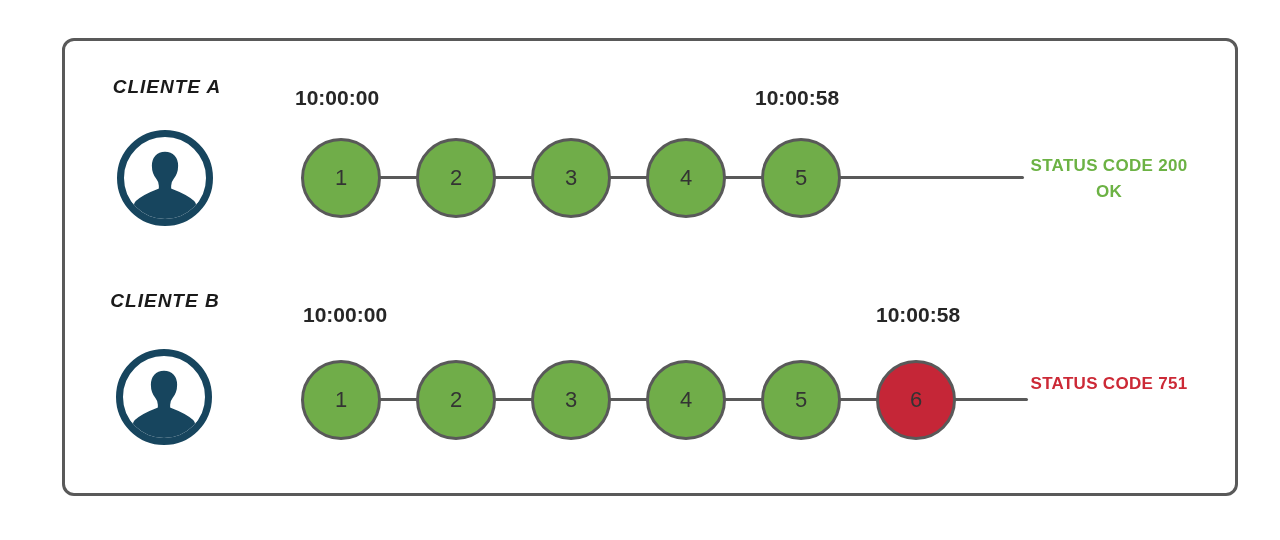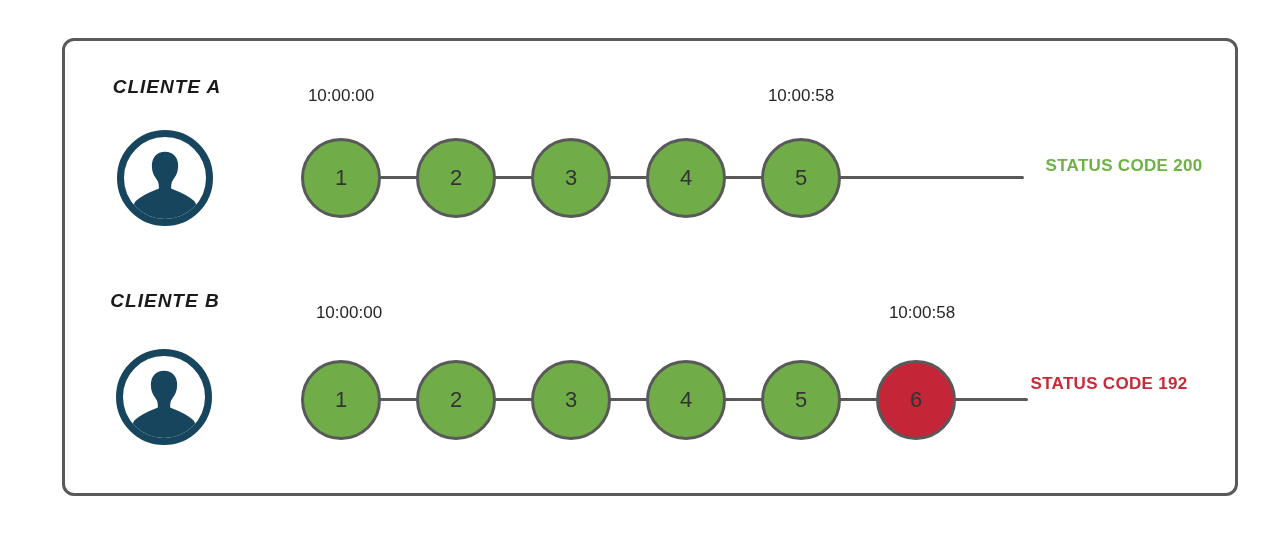--- a/index.html
+++ b/index.html
@@ -52,23 +52,22 @@
     height: 3px;
     background: var(--connector, #595959);
     border-radius: 2px;
   }
   .row-a .timeline { left: 341px; top: 176px; width: 683px; }
   .row-b .timeline { left: 341px; top: 398px; width: 687px; }
 
   .ts {
     position: absolute;
     width: 92px;
-    text-align: center;
-    font-weight: 400;
-    font-size: 17px;
+    font-weight: 700;
+    font-size: 21px;
     color: var(--timestamp_text, #262626);
     white-space: nowrap;
   }
   .row-a .ts { top: 86px; }
   .row-b .ts { top: 303px; }
   .row-a .ts-start { left: 295px; }
   .row-a .ts-end   { left: 755px; }
   .row-b .ts-start { left: 303px; }
   .row-b .ts-end   { left: 876px; }
 
@@ -89,21 +88,21 @@
   .row-a .circle { top: 138px; }
   .row-b .circle { top: 360px; }
 
   .status {
     position: absolute;
     text-align: center;
     font-weight: 700;
     letter-spacing: 0.3px;
     white-space: nowrap;
   }
-  .status-ok    { color: var(--status_ok_text, #6cb244); margin-left: 15px; }
+  .status-ok    { color: var(--status_ok_text, #6cb244); }
   .status-error { color: var(--status_error_text, #cc2936); }
   .row-a .status { left: 1024px; top: 153px; width: 170px; font-size: 17px; line-height: 26px; }
   .row-b .status { left: 1024px; top: 373px; width: 170px; font-size: 17px; line-height: 22px; }
   .row-b .status .line2 { font-size: 15.5px; }
 </style>
 </head>
 <body>
 
 <div class="canvas">
 
@@ -131,20 +130,21 @@
         </div>
         <div class="circle ok" style="left: 646px;">
           <span>4</span>
         </div>
         <div class="circle ok" style="left: 761px;">
           <span>5</span>
         </div>
       </div>
     <div class="status status-ok">
       <div class="line1">STATUS CODE 200</div>
+      <div class="line2">OK</div>
     </div>
   </section>
 
   <section class="row row-b">
     <div class="client-label">CLIENTE B</div>
     <div class="avatar">
       <svg viewBox="0 0 100 100" aria-hidden="true">
         <path d="M50 16 c-11.5 0 -18 8.2 -18 19 0 7.2 2.6 13.4 6 17.4 1.7 2 2.5 4.5 2.5 7.1 v1.9 c-9.8 3.7 -21.2 9 -27.5 15.3 -2.2 2.2 -3.2 4.6 -3.2 7.4 V104 h80.4 v-19.9 c0 -2.8 -1 -5.2 -3.2 -7.4 -6.3 -6.3 -17.7 -11.6 -27.5 -15.3 v-1.9 c0 -2.6 0.8 -5.1 2.5 -7.1 3.4 -4 6 -10.2 6 -17.4 C68 24.2 61.5 16 50 16 z" fill="#17455e" stroke="#ffffff" stroke-width="4"></path>
       </svg>
     </div>
@@ -165,17 +165,17 @@
           <span>4</span>
         </div>
         <div class="circle ok" style="left: 761px;">
           <span>5</span>
         </div>
         <div class="circle error" style="left: 876px;">
           <span>6</span>
         </div>
       </div>
     <div class="status status-error">
-      <div class="line1">STATUS CODE 192</div>
+      <div class="line1">STATUS CODE 751</div>
     </div>
   </section>
 
 </div>
 
 </body></html>

